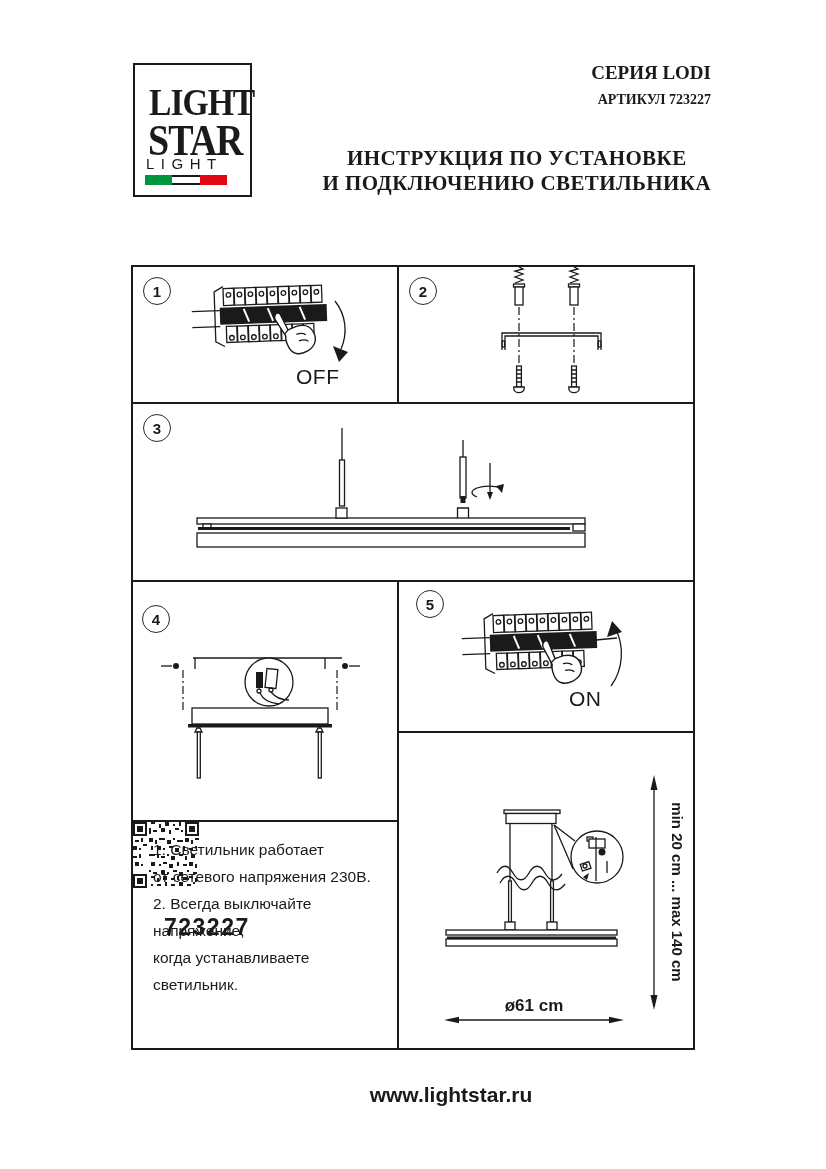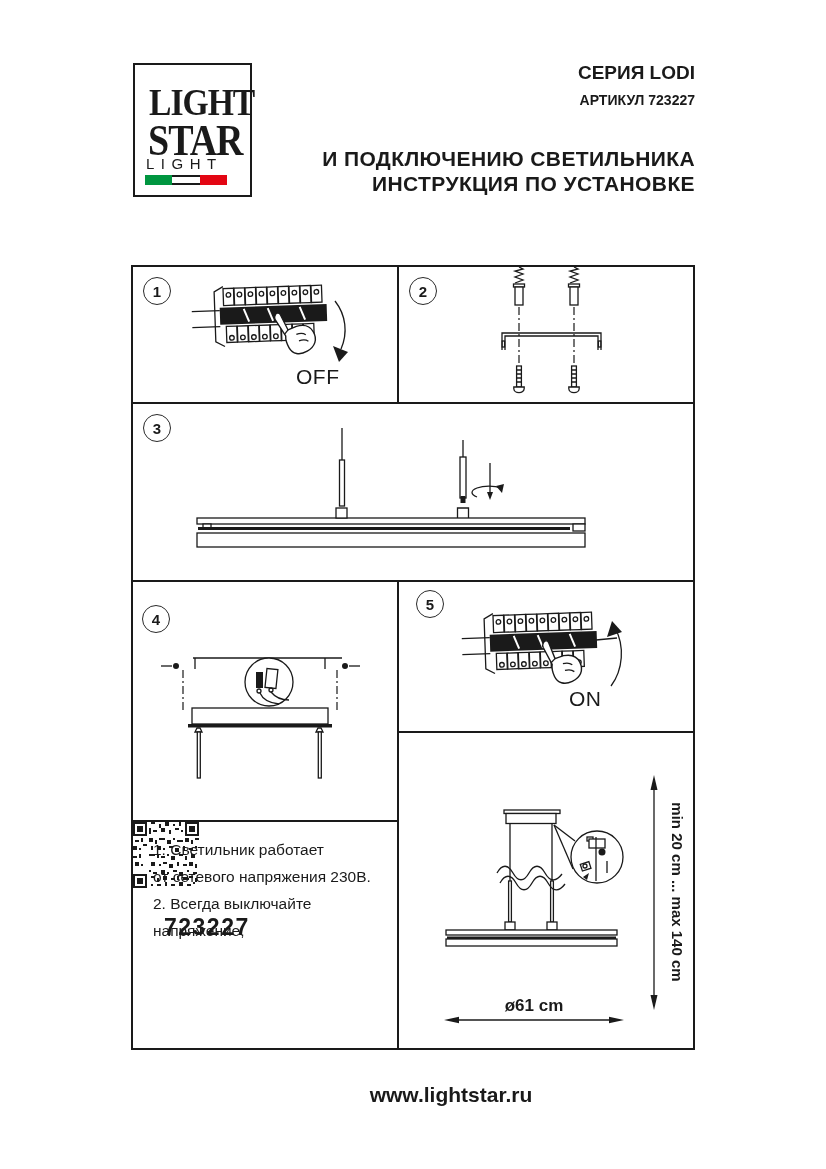--- a/index.html
+++ b/index.html
@@ -14,21 +14,21 @@
   .logo-light{left:14px;top:16px;font-size:33px;letter-spacing:-1px;transform:scale(1.02,1.18);}
   .logo-star{left:13px;top:49px;font-size:38px;letter-spacing:-1px;transform:scale(1.0,1.18);}
   .logo-group{position:absolute;left:11px;top:90px;font-size:15px;letter-spacing:6.5px;
               font-weight:400;white-space:nowrap;}
   .logo-flag{position:absolute;left:10px;top:110px;width:82px;height:10px;display:flex;}
   .logo-flag .fg{flex:1;background:#009640;}
   .logo-flag .fw{flex:1;background:#fff;border-top:2px solid #1a1a1a;border-bottom:2px solid #1a1a1a;box-sizing:border-box;}
   .logo-flag .fr{flex:1;background:#e30613;}
 
   
-  .hdr{position:absolute;right:131px;text-align:right;font-weight:700;white-space:nowrap;}
+  .hdr{position:absolute;right:115px;text-align:center;font-weight:700;white-space:nowrap;font-family:Liberation Serif, serif;}
   .hdr-series{top:62px;font-size:19px;}
   .hdr-article{top:92px;font-size:14px;}
   .hdr-title{top:146px;font-size:21px;line-height:25px;letter-spacing:0.4px;}
 
   
   .panel{position:absolute;border:2px solid #1a1a1a;background:#fff;box-sizing:border-box;}
   #p1{left:131px;top:265px;width:268px;height:139px;}
   #p2{left:397px;top:265px;width:298px;height:139px;}
   #p3{left:131px;top:402px;width:564px;height:180px;}
   #p4{left:131px;top:580px;width:268px;height:242px;}
@@ -72,22 +72,22 @@
     <div class="logo-flag">
       <div class="fg"></div>
         <div class="fw"></div>
         <div class="fr"></div>
     </div>
   </div>
 
   <div class="hdr hdr-series">СЕРИЯ LODI</div>
   <div class="hdr hdr-article">АРТИКУЛ 723227</div>
   <div class="hdr hdr-title">
+    <div>ИНСТРУКЦИЯ ПО УСТАНОВКЕ</div>
     <div>И ПОДКЛЮЧЕНИЮ СВЕТИЛЬНИКА</div>
-    <div>ИНСТРУКЦИЯ ПО УСТАНОВКЕ</div>
   </div>
 
   <div class="panel" id="p1">
     <div class="step-circle" style="left:10px;top:10px;">
       <span>1</span>
     </div>
     <svg width="264" height="135" viewBox="0 0 264 135">
       <defs>
         <g id="breaker-unit">
           <path class="ln" d="M12,-2 L3,3 L3,53 L12,58"></path>
@@ -282,20 +282,21 @@
       </g>
       <text class="svgtxt onoff" x="170" y="124">ON</text>
     </svg>
   </div>
 
   <div class="panel" id="pnotes">
     <div class="notes-text">
       <div>1. Светильник работает</div>
       <div>от сетевого напряжения 230В.</div>
       <div>2. Всегда выключайте напряжение,</div>
+      <div>когда устанавливаете светильник.</div>
     </div>
     <div class="notes-article">723227</div>
     <svg class="qr" viewBox="0 0 33 33" shape-rendering="crispEdges">
       <g fill="#1a1a1a">
         <rect x="0" y="0" width="7" height="7"></rect>
           <rect x="26" y="0" width="7" height="7"></rect>
           <rect x="0" y="26" width="7" height="7"></rect>
         <rect x="1" y="1" width="5" height="5" fill="#fff"></rect>
           <rect x="27" y="1" width="5" height="5" fill="#fff"></rect>
           <rect x="1" y="27" width="5" height="5" fill="#fff"></rect>

